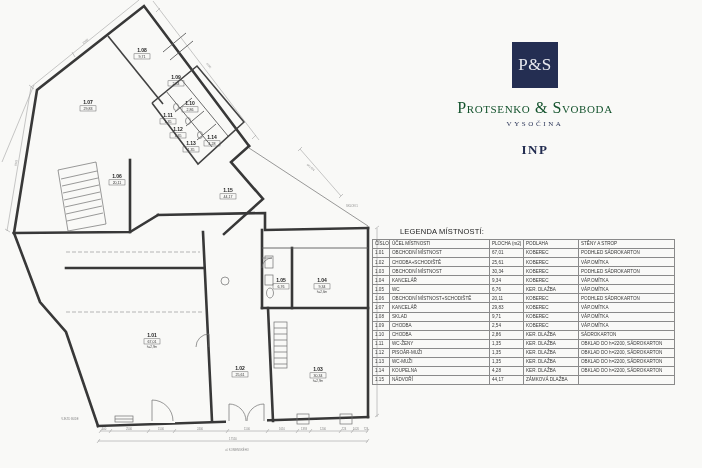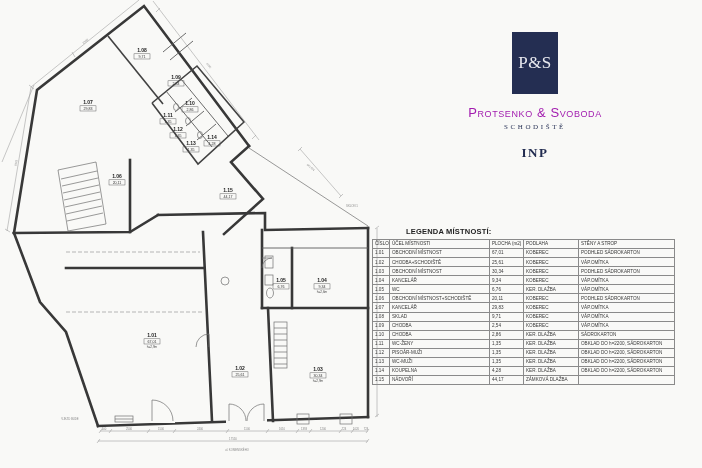--- a/index.html
+++ b/index.html
@@ -1,32 +1,32 @@
 <!DOCTYPE html>
 <html><head>
 <meta charset="utf-8">
 <style>
   html,body{margin:0;padding:0;}
   body{font-family:"Liberation Sans",sans-serif;}
   .page{position:relative;width:702px;height:468px;background:#f9f9f7;overflow:hidden;}
 
   
   .logo{position:absolute;left:440px;top:24px;width:190px;text-align:center;color:#2a3457;}
-  .logo-square{width:46px;height:62px;margin:8px auto 11px auto;background:#242e52;
+  .logo-square{width:46px;height:46px;margin:18px auto 11px auto;background:#242e52;
     display:flex;align-items:center;justify-content:center;}
   .logo-square span{color:#e8e9ef;font-family:"Liberation Serif",serif;font-size:17px;letter-spacing:.5px;}
-  .logo-name{font-family:Liberation Sans, sans-serif;font-variant:small-caps;font-size:13px;
-    letter-spacing:.6px;color:#a21caf;}
+  .logo-name{font-family:Liberation Serif, serif;font-variant:small-caps;font-size:16px;
+    letter-spacing:.6px;color:#14532d;}
   .logo-region{font-family:"Liberation Serif",serif;font-size:7px;letter-spacing:2.6px;margin-top:3px;color:#2a3457;}
   .logo-suffix{font-family:"Liberation Serif",serif;font-size:13px;font-weight:bold;letter-spacing:1.5px;
     margin-top:14px;color:#222c50;}
 
   
   .legend{position:absolute;left:372px;top:227px;width:302px;color:#333;}
-  .legend-title{font-size:7.5px;font-weight:bold;letter-spacing:.2px;margin:0 0 3px 10px;color:#222;padding-left:24px;}
+  .legend-title{font-size:7.5px;font-weight:normal;letter-spacing:.2px;margin:0 0 3px 4px;color:#222;padding-left:24px;}
   table.legend-tb{border-collapse:collapse;width:100%;table-layout:fixed;}
   table.legend-tb th,table.legend-tb td{border:0.5px solid #8a8a8a;font-size:4.6px;font-weight:normal;
     text-align:left;padding:1.4px 2px;white-space:nowrap;overflow:hidden;color:#3a3a3a;line-height:1.15;}
   table.legend-tb th{color:#333;}
 
   
   .plan{position:absolute;left:0;top:0;}
   .wall{stroke:#383838;stroke-width:2.6;fill:none;stroke-linecap:square;}
   .wallmed{stroke:#424242;stroke-width:1.6;fill:none;}
   .wallthin{stroke:#5a5a5a;stroke-width:.9;fill:none;}
@@ -190,21 +190,21 @@
         <text x="310" y="168" class="dim-text" transform="rotate(41 310 168)">SKLON</text>
         <text x="352" y="207" class="dim-text">SKLON 1</text>
       </g>
   </svg>
 
   <div class="logo">
     <div class="logo-square">
       <span>P&amp;S</span>
     </div>
     <div class="logo-name">Protsenko &amp; Svoboda</div>
-    <div class="logo-region">SCHODIŠTĚ</div>
+    <div class="logo-region">VYSOČINA</div>
     <div class="logo-suffix">INP</div>
   </div>
 
   <div class="legend">
     <div class="legend-title">LEGENDA MÍSTNOSTÍ:</div>
     <table class="legend-tb">
       <colgroup>
         <col style="width:17px">
           <col style="width:100px">
           <col style="width:34px">

